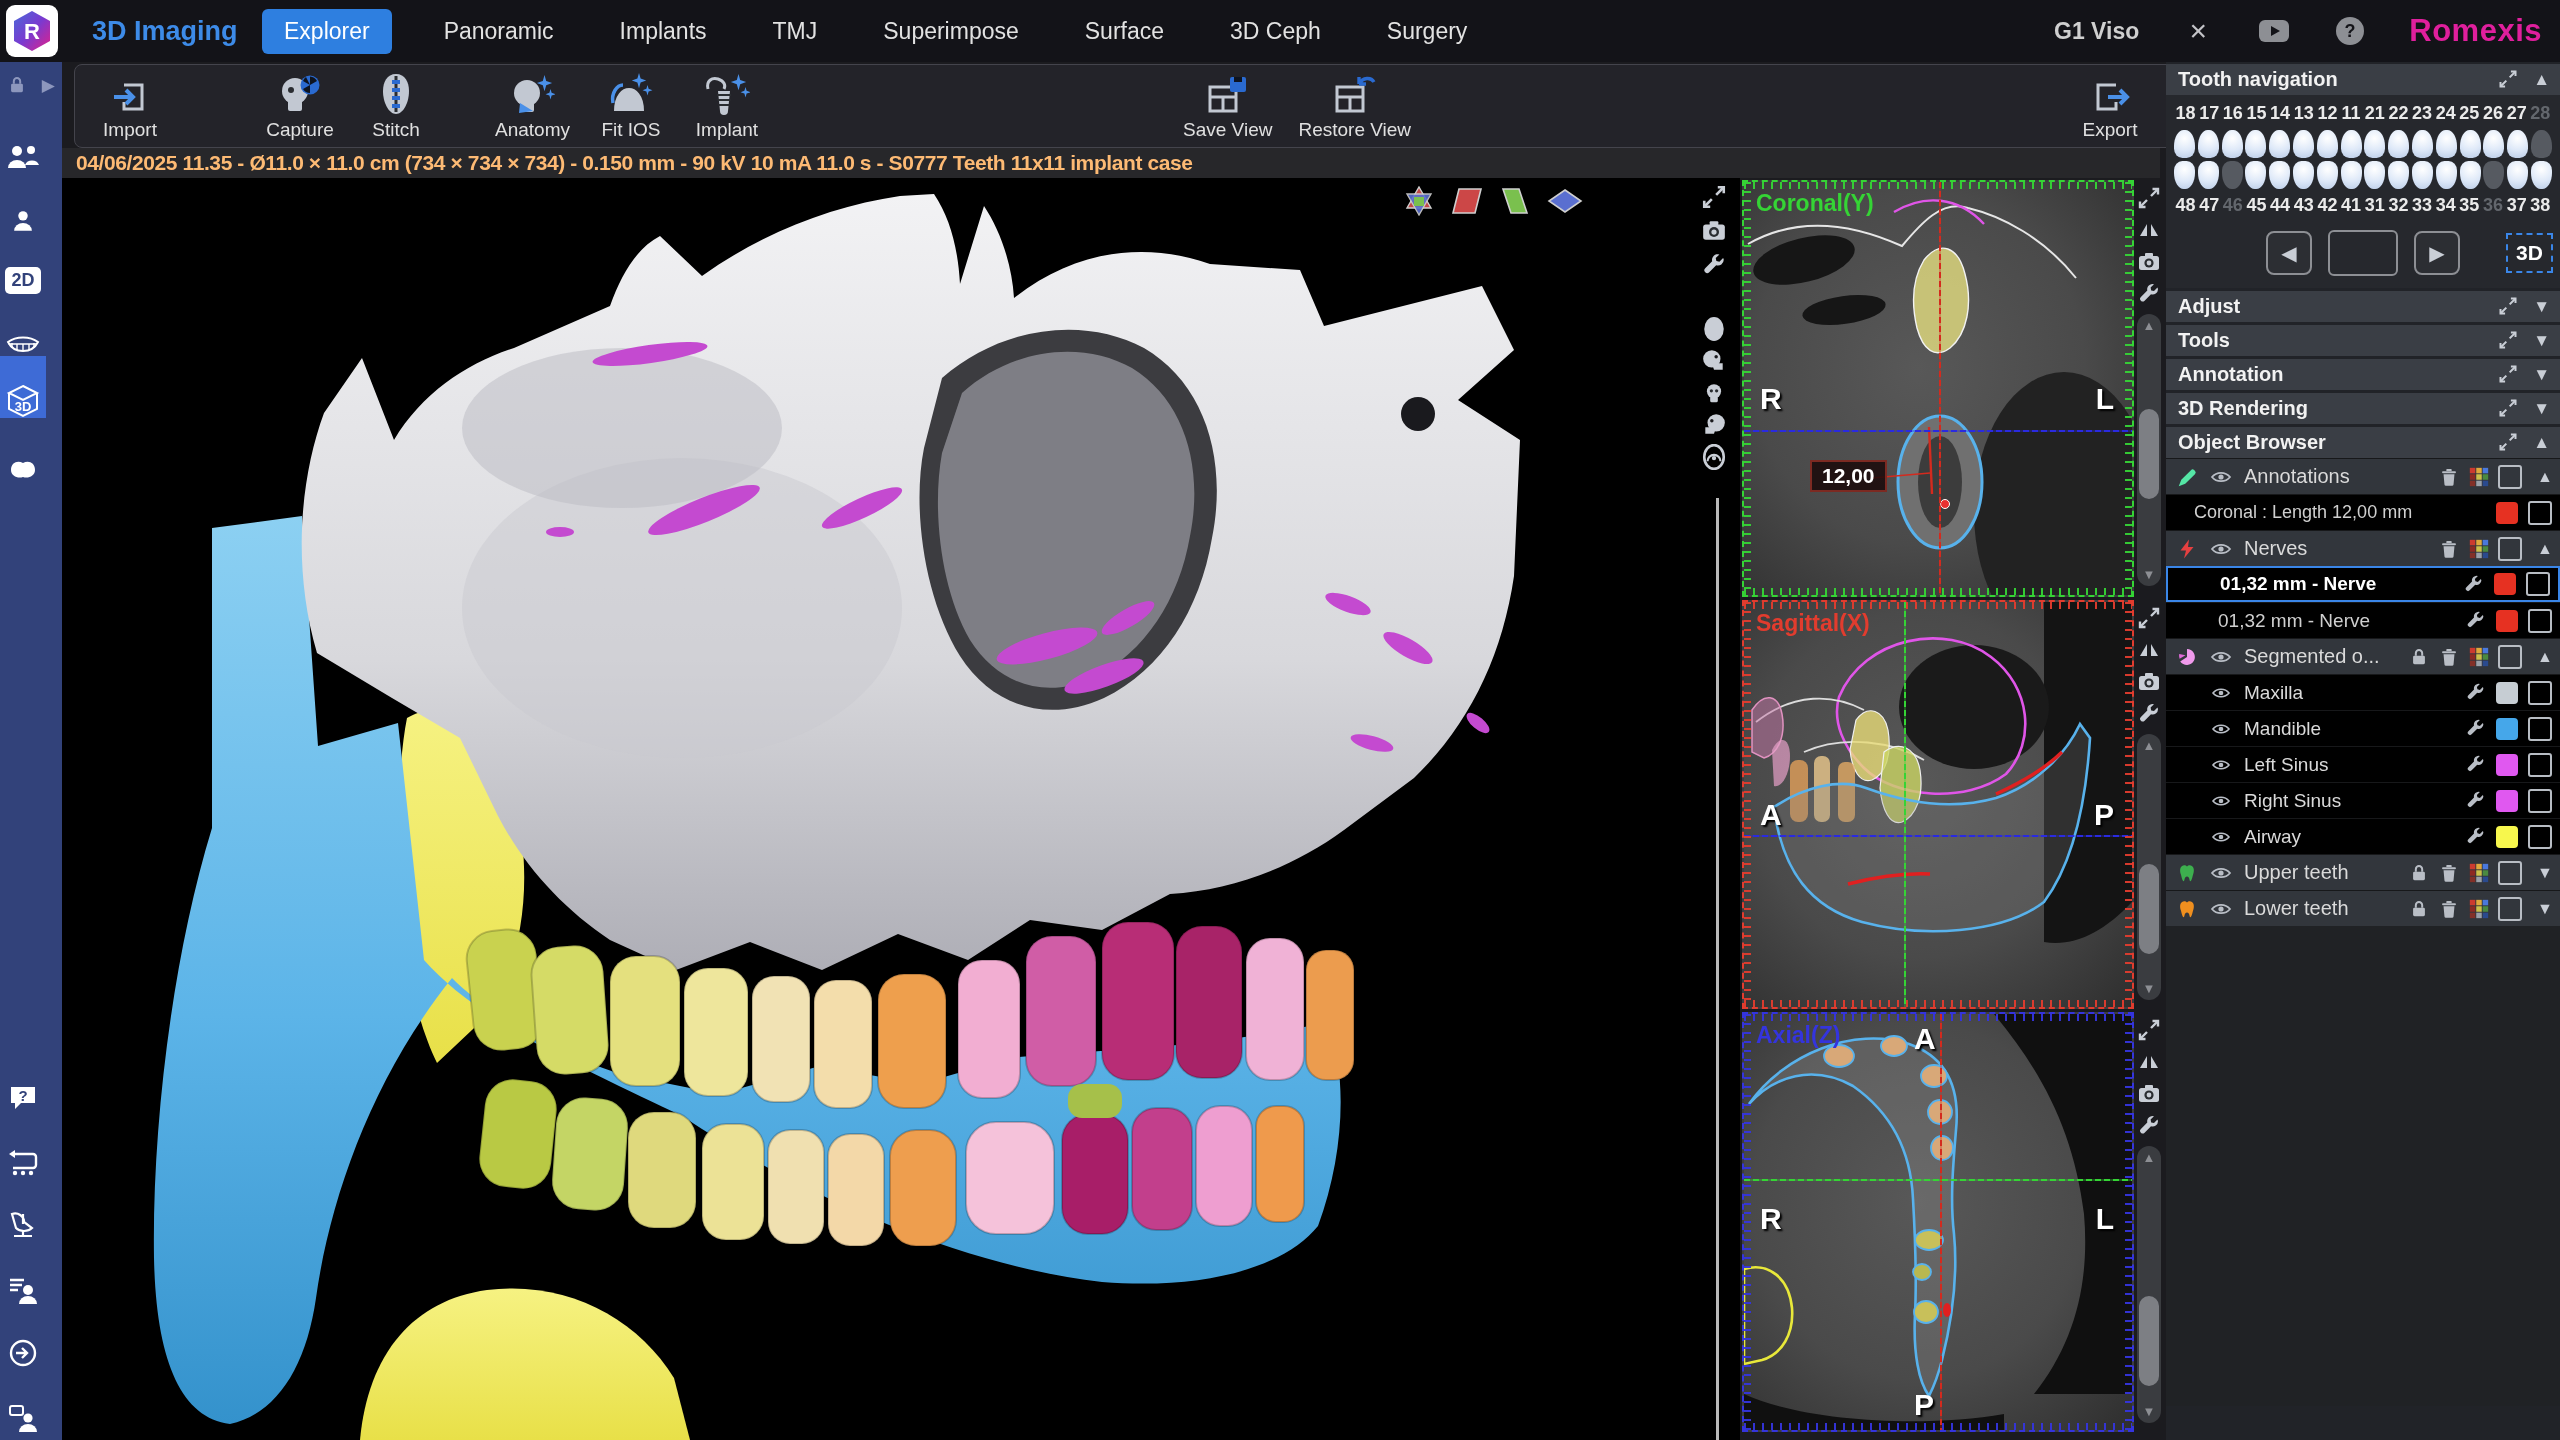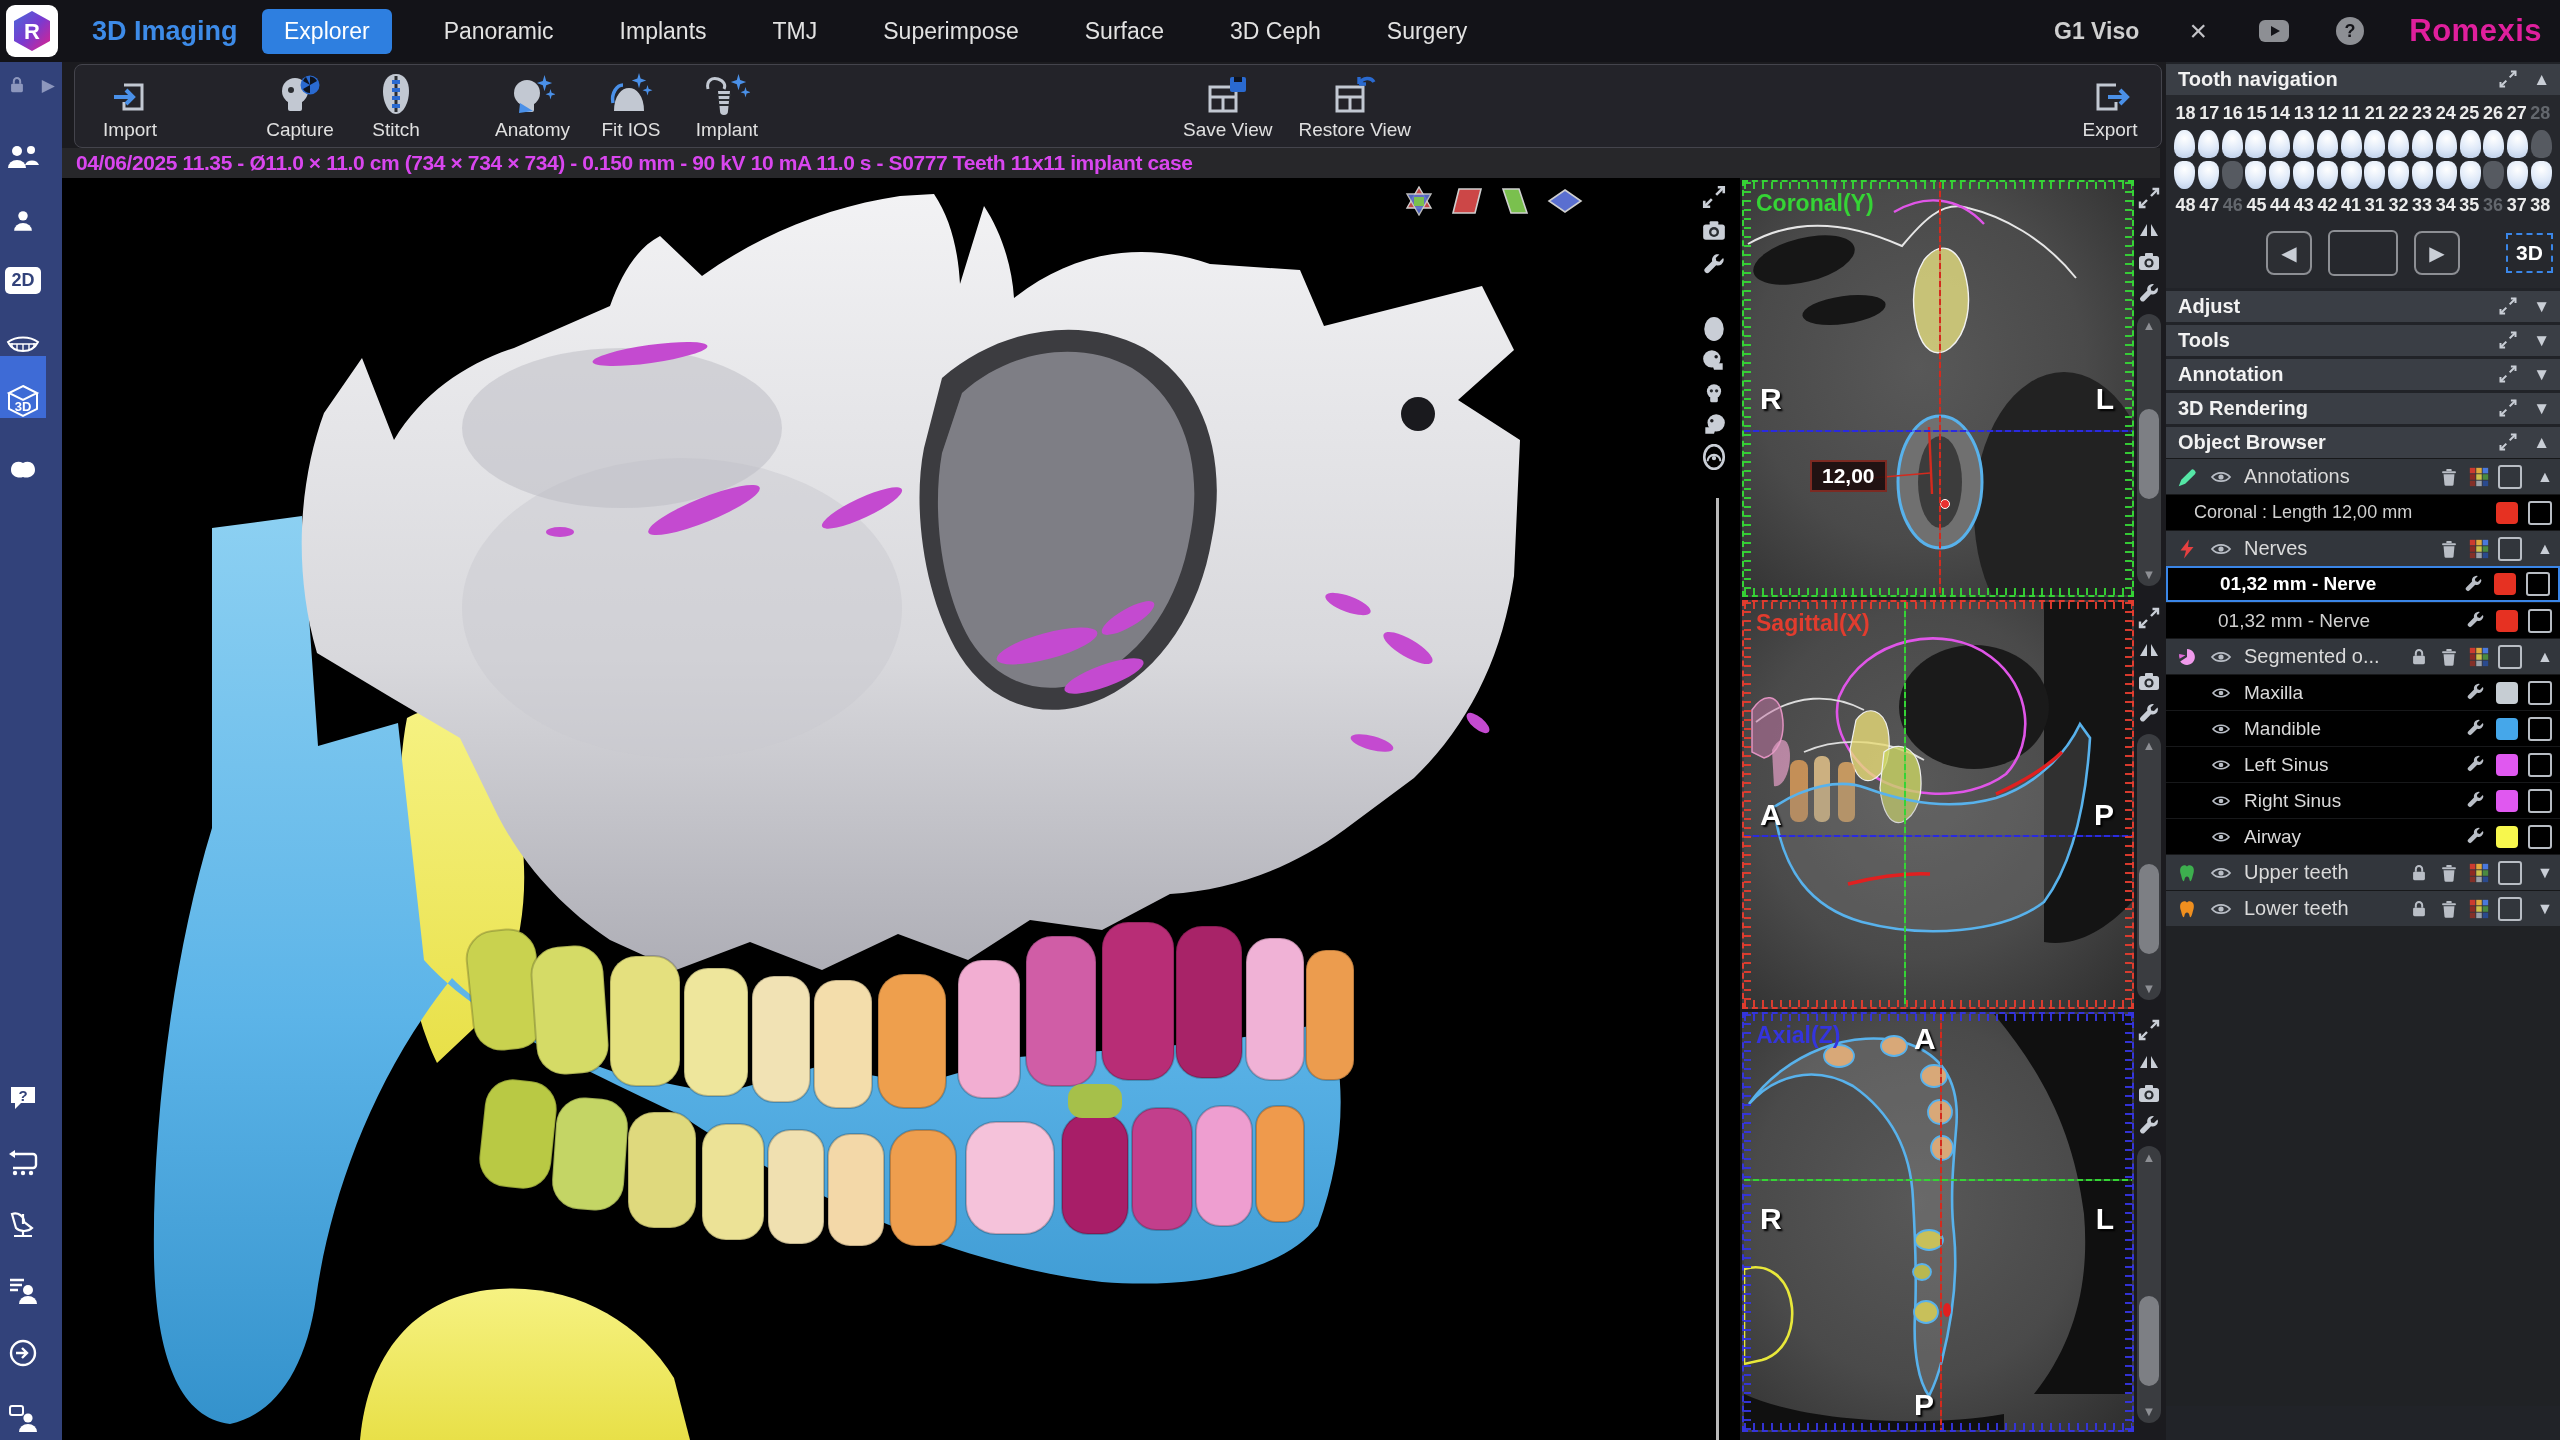--- a/index.html
+++ b/index.html
@@ -18,27 +18,27 @@
   .close-x{font-size:30px;color:#c4c4c8;font-weight:400;}
   .brand{font-size:31px;font-weight:700;color:#e01f9d;letter-spacing:.5px;}
   
   .sidebar{position:absolute;left:0;top:62px;width:62px;height:1378px;background:#32427a;}
   .sb-top{display:flex;align-items:center;justify-content:space-around;height:46px;color:#8d97bd;}
   .sb-item{width:46px;height:62px;display:flex;align-items:flex-end;justify-content:center;color:#fff;}
   .sb-item.active{background:#3e6bd6;}
   .sb-badge{background:#fff;color:#32427a;font-weight:700;font-size:18px;padding:3px 6px;border-radius:5px;}
   .sb-bottom{position:absolute;left:0;bottom:8px;width:62px;display:flex;flex-direction:column;gap:2px;}
   
-  .toolbar{position:absolute;left:74px;top:64px;width:2086px;height:82px;background:#232329;border:1px solid #44444c;border-radius:8px;}
+  .toolbar{position:absolute;left:74px;top:64px;width:2086px;height:82px;background:#232329;border:1px solid #44444c;border-radius:8px;padding-left:21px;}
   .tool-group{position:absolute;top:6px;display:flex;gap:26px;}
   .tool-btn{display:flex;flex-direction:column;align-items:center;gap:4px;color:#e0e0e0;font-size:19px;cursor:pointer;min-width:70px;}
   .tool-ic{height:44px;display:flex;align-items:flex-end;justify-content:center;}
   
   .infobar{position:absolute;left:62px;top:148px;width:2098px;height:30px;background:#27272a;display:flex;align-items:center;}
-  .infobar span{margin-left:14px;font-size:21px;font-weight:700;letter-spacing:-.4px;color:#d946ef;}
+  .infobar span{margin-left:14px;font-size:21px;font-weight:700;letter-spacing:-.4px;color:#fdba74;}
   
   .canvas3d{position:absolute;left:62px;top:178px;width:1678px;height:1262px;background:#000;}
   .plane-icons{position:absolute;right:160px;top:8px;display:flex;gap:14px;}
   .plane-icons .pic{width:34px;height:30px;}
   .v3d-strip{position:absolute;right:6px;top:6px;width:40px;display:flex;flex-direction:column;align-items:center;gap:8px;color:#c9ced6;}
   .v3d-presets{position:absolute;right:6px;top:138px;width:40px;display:flex;flex-direction:column;align-items:center;gap:7px;color:#c9ced6;}
   .zoom-slider{position:absolute;right:21px;top:320px;width:3px;height:1062px;background:#b9b9b9;}
   
   .slice{position:absolute;left:1742px;width:392px;background:#3d3d3f;border:2px dashed var(--ac);box-sizing:border-box;overflow:hidden;}
   .slice .tiss{position:absolute;inset:0;background:radial-gradient(ellipse at 45% 45%, #585858 0%, #4a4a4a 55%, #2e2e2e 100%);}

